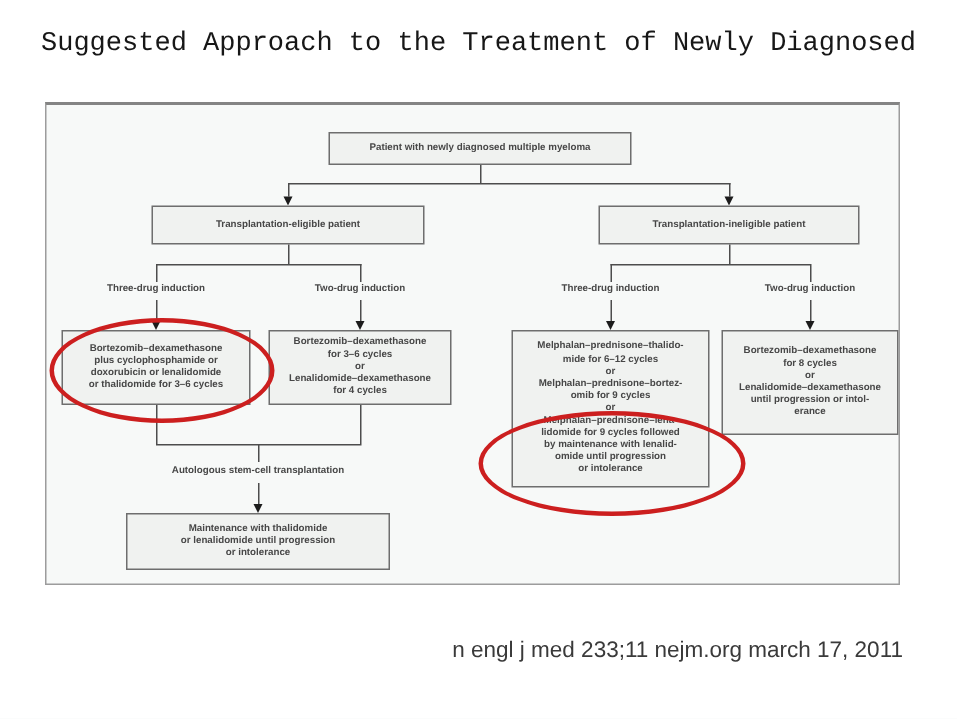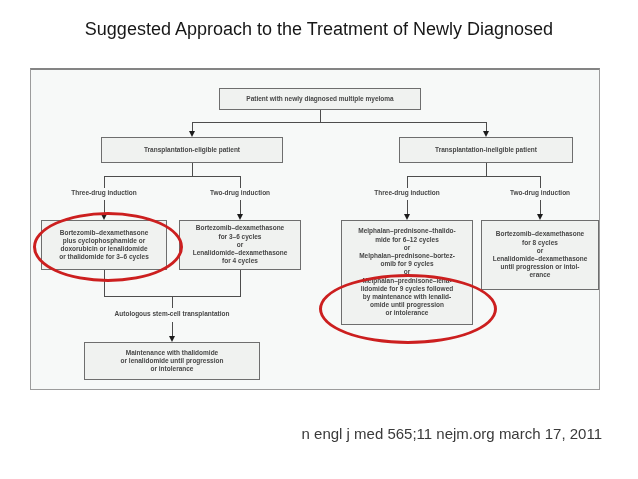--- a/index.html
+++ b/index.html
@@ -2,21 +2,21 @@
 <html><head>
 <meta charset="utf-8">
 <style>
   html,body{margin:0;padding:0;}
   body{
     width:638px;height:479px;position:relative;overflow:hidden;
     background:#ffffff;font-family:"Liberation Sans",sans-serif;
   }
   .slide-title{
     position:absolute;top:18px;left:0;width:638px;text-align:center;
-    font-family:Liberation Sans, sans-serif;font-size:18px;line-height:22px;
+    font-family:Liberation Mono, monospace;font-size:18px;line-height:22px;
     color:#171717;
   }
   .frame{
     position:absolute;left:30px;top:68px;width:570px;height:322px;
     background:#f7f9f8;border:1px solid #9c9c9c;border-top:2px solid #848484;
     box-sizing:border-box;
   }
   .fbox{
     position:absolute;background:#f0f2f0;border:1px solid #6e6e6e;
     color:#474747;font-size:6.5px;line-height:8.2px;font-weight:bold;
@@ -123,13 +123,13 @@
 
   <div class="fbox" style="left:53px;top:272px;width:176px;height:38px;">Maintenance with thalidomide
 or lenalidomide until progression
 or intolerance</div>
 
   <div class="red-ellipse" style="left: 2px; top: 142px; width: 144px; height: 64px; border-color: rgb(204, 31, 31);"></div>
   <div class="red-ellipse" style="left: 288px; top: 204px; width: 172px; height: 64px; border-color: rgb(204, 31, 31);"></div>
 
 </div>
 
-<div class="citation">n engl j med 565;11 nejm.org march 17, 2011</div>
+<div class="citation">n engl j med 233;11 nejm.org march 17, 2011</div>
 
 </body></html>

